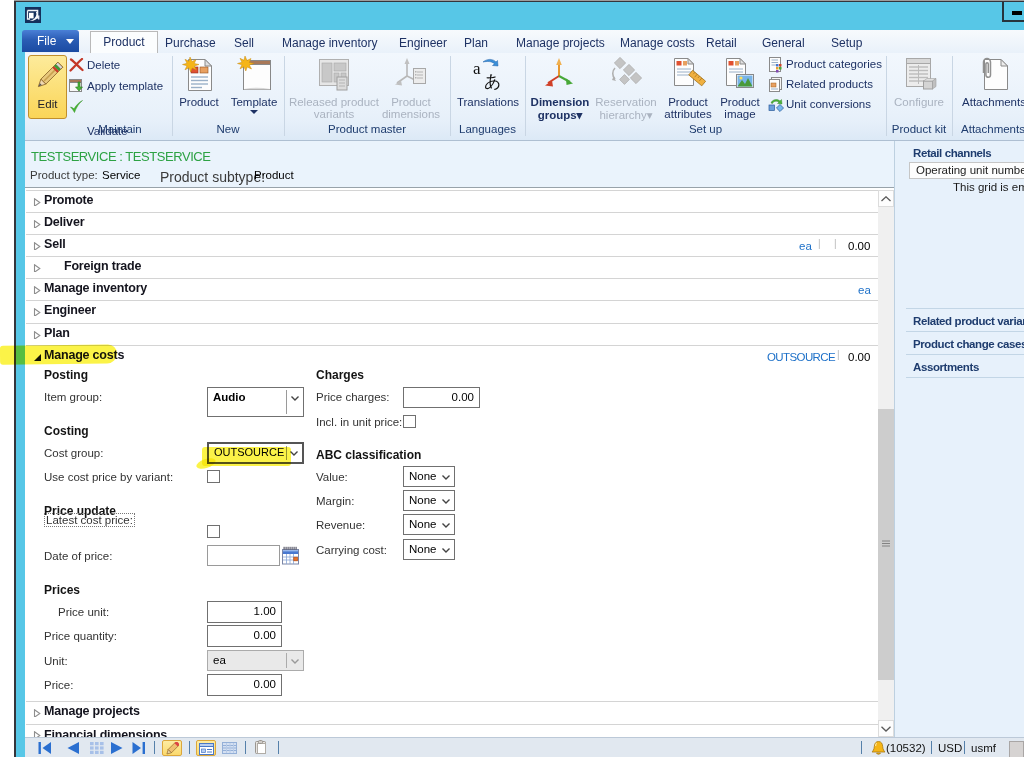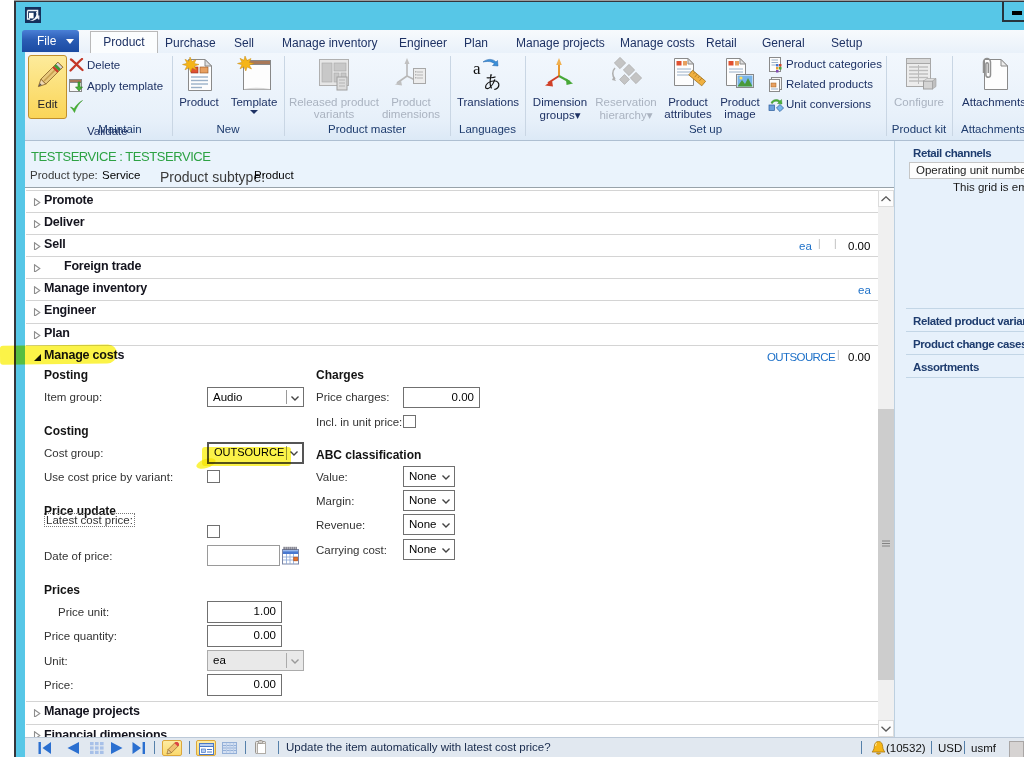--- a/index.html
+++ b/index.html
@@ -227,21 +227,21 @@
             </g>
           </g>
   </svg></span>Product dimensions</div>
 
   <div class="bigbtn" style="left:428px; width:70px;"><span class="bicon" id="ic-trans"><svg width="36" height="38">
     <text x="3" y="18" font-family="Liberation Serif" font-size="17" fill="#111">a</text>
     <text x="14" y="31" font-family="Liberation Sans" font-size="17" fill="#111">あ</text>
     <path d="M13 6 C17 2.5 23 2.5 26 6 L27.5 4.5 L28 10 L22.5 9.5 L24.5 7.8 C21.5 5 17 5.2 13 6 Z" fill="#3a8fd8" stroke="#2060a8" stroke-width="0.5"></path>
   </svg></span>Translations</div>
 
-  <div class="bigbtn" style="left:505px; width:60px;"><span class="bicon" id="ic-dimg"><svg width="36" height="38">
+  <div class="bigbtn" style="left:505px; width:60px;font-weight:bold;"><span class="bicon" id="ic-dimg"><svg width="36" height="38">
     <g stroke-width="2" fill="none">
             <line x1="17" y1="20" x2="17" y2="6" stroke="#e89830"></line>
             <line x1="17" y1="20" x2="6" y2="27" stroke="#d04028"></line>
             <line x1="17" y1="20" x2="28" y2="26" stroke="#48a838"></line>
           </g>
     <path d="M17 2 L19.8 9 L14.2 9 Z" fill="#f0b050"></path>
           <path d="M3 29.5 L10 24.5 L11 30.5 Z" fill="#d04028"></path>
           <path d="M31 27.5 L24 22.5 L24.5 29 Z" fill="#48a838"></path>
   </svg></span>Dimension groups▾</div>
   <div class="bigbtn gray" style="left:570px; width:62px;"><span class="bicon" id="ic-resh"><svg width="36" height="38">
@@ -411,21 +411,21 @@
   <svg class="tri" style="top:165px;" width="9" height="9">
       <path d="M8 1 L8 8 L1 8 Z" fill="#111"></path>
     </svg>
   <div class="sechead" style="top:160px;">Manage costs</div>
   <div class="rowval blue" style="left:741px; top:163px; letter-spacing:-0.6px;">OUTSOURCE</div>
   <div class="rowval graysep" style="left:811px; top:161px; font-size:10px;">|</div>
   <div class="rowval" style="left:822px; top:163px; width:21px; text-align:right; color:#000;">0.00</div>
 
   <div class="fbold" style="left:18px; top:180px;">Posting</div>
   <div class="flabel" style="left:18px; top:203px;">Item group:</div>
-  <div class="combo" style="left:181px; top:199px; width:97px; height:20px;">
+  <div class="combo" style="left:181px; top:199px; width:97px; height:30px;font-weight:bold;">
       <span class="cv">Audio</span>
       <span class="dd"></span>
     <svg class="chev" style="right:4px; top:8px;" viewBox="0 0 8 5">
         <path d="M0.5 0.5 L4 4 L7.5 0.5" fill="none" stroke="#444" stroke-width="1.4"></path>
       </svg>
     </div>
   <div class="fbold" style="left:18px; top:236px;">Costing</div>
   <div class="flabel" style="left:18px; top:259px;">Cost group:</div>
   <div class="combo" style="left:181px; top:254px; width:97px; height:22px; border:2px solid #555;">
       <span class="cv" style="top:2px; font-size:11px;">OUTSOURCE</span>
@@ -642,21 +642,20 @@
   </div>
   <div class="ssep" style="left:220px;"></div>
   <div class="abs" style="left:228px; top:2px;">
     <svg width="15" height="15">
         <rect x="2.5" y="1.5" width="10" height="12" rx="1" fill="#e8e4e0" stroke="#9a9690"></rect>
         <rect x="4.5" y="3.5" width="8" height="10" fill="#fff" stroke="#b0aca6"></rect>
         <rect x="5.5" y="0.5" width="4" height="3" rx="1" fill="#d0ccc8" stroke="#9a9690"></rect>
       </svg>
   </div>
   <div class="ssep" style="left:253px;"></div>
-  <div class="msg">Update the item automatically with latest cost price?</div>
   <div class="ssep" style="left:836px;"></div>
   <svg class="abs" style="left:845px; top:2px;" width="17" height="17">
     <path d="M8.5 1.5 C5.5 1.5 4.5 4 4.3 6.5 C4.1 9.5 3 11 2 12 L15 12 C14 11 12.9 9.5 12.7 6.5 C12.5 4 11.5 1.5 8.5 1.5 Z" fill="#f5b517" stroke="#a97a10" stroke-width="0.8"></path>
     <path d="M6.5 13 A2.2 2.2 0 0 0 10.5 13 Z" fill="#f5b517" stroke="#a97a10" stroke-width="0.8"></path>
     <path d="M6 3 C5.4 3.6 5.1 4.6 5 6 L6.2 6 C6.3 4.8 6.5 3.8 7 3 Z" fill="#ffe9a8"></path>
   </svg>
   <div class="abs" style="left:861px; top:4px; font-size:11.5px; color:#111;">(10532)</div>
   <div class="ssep" style="left:906px;"></div>
   <div class="abs" style="left:913px; top:4px; font-size:11.5px; color:#111;">USD</div>
   <div class="ssep" style="left:939px;"></div>

